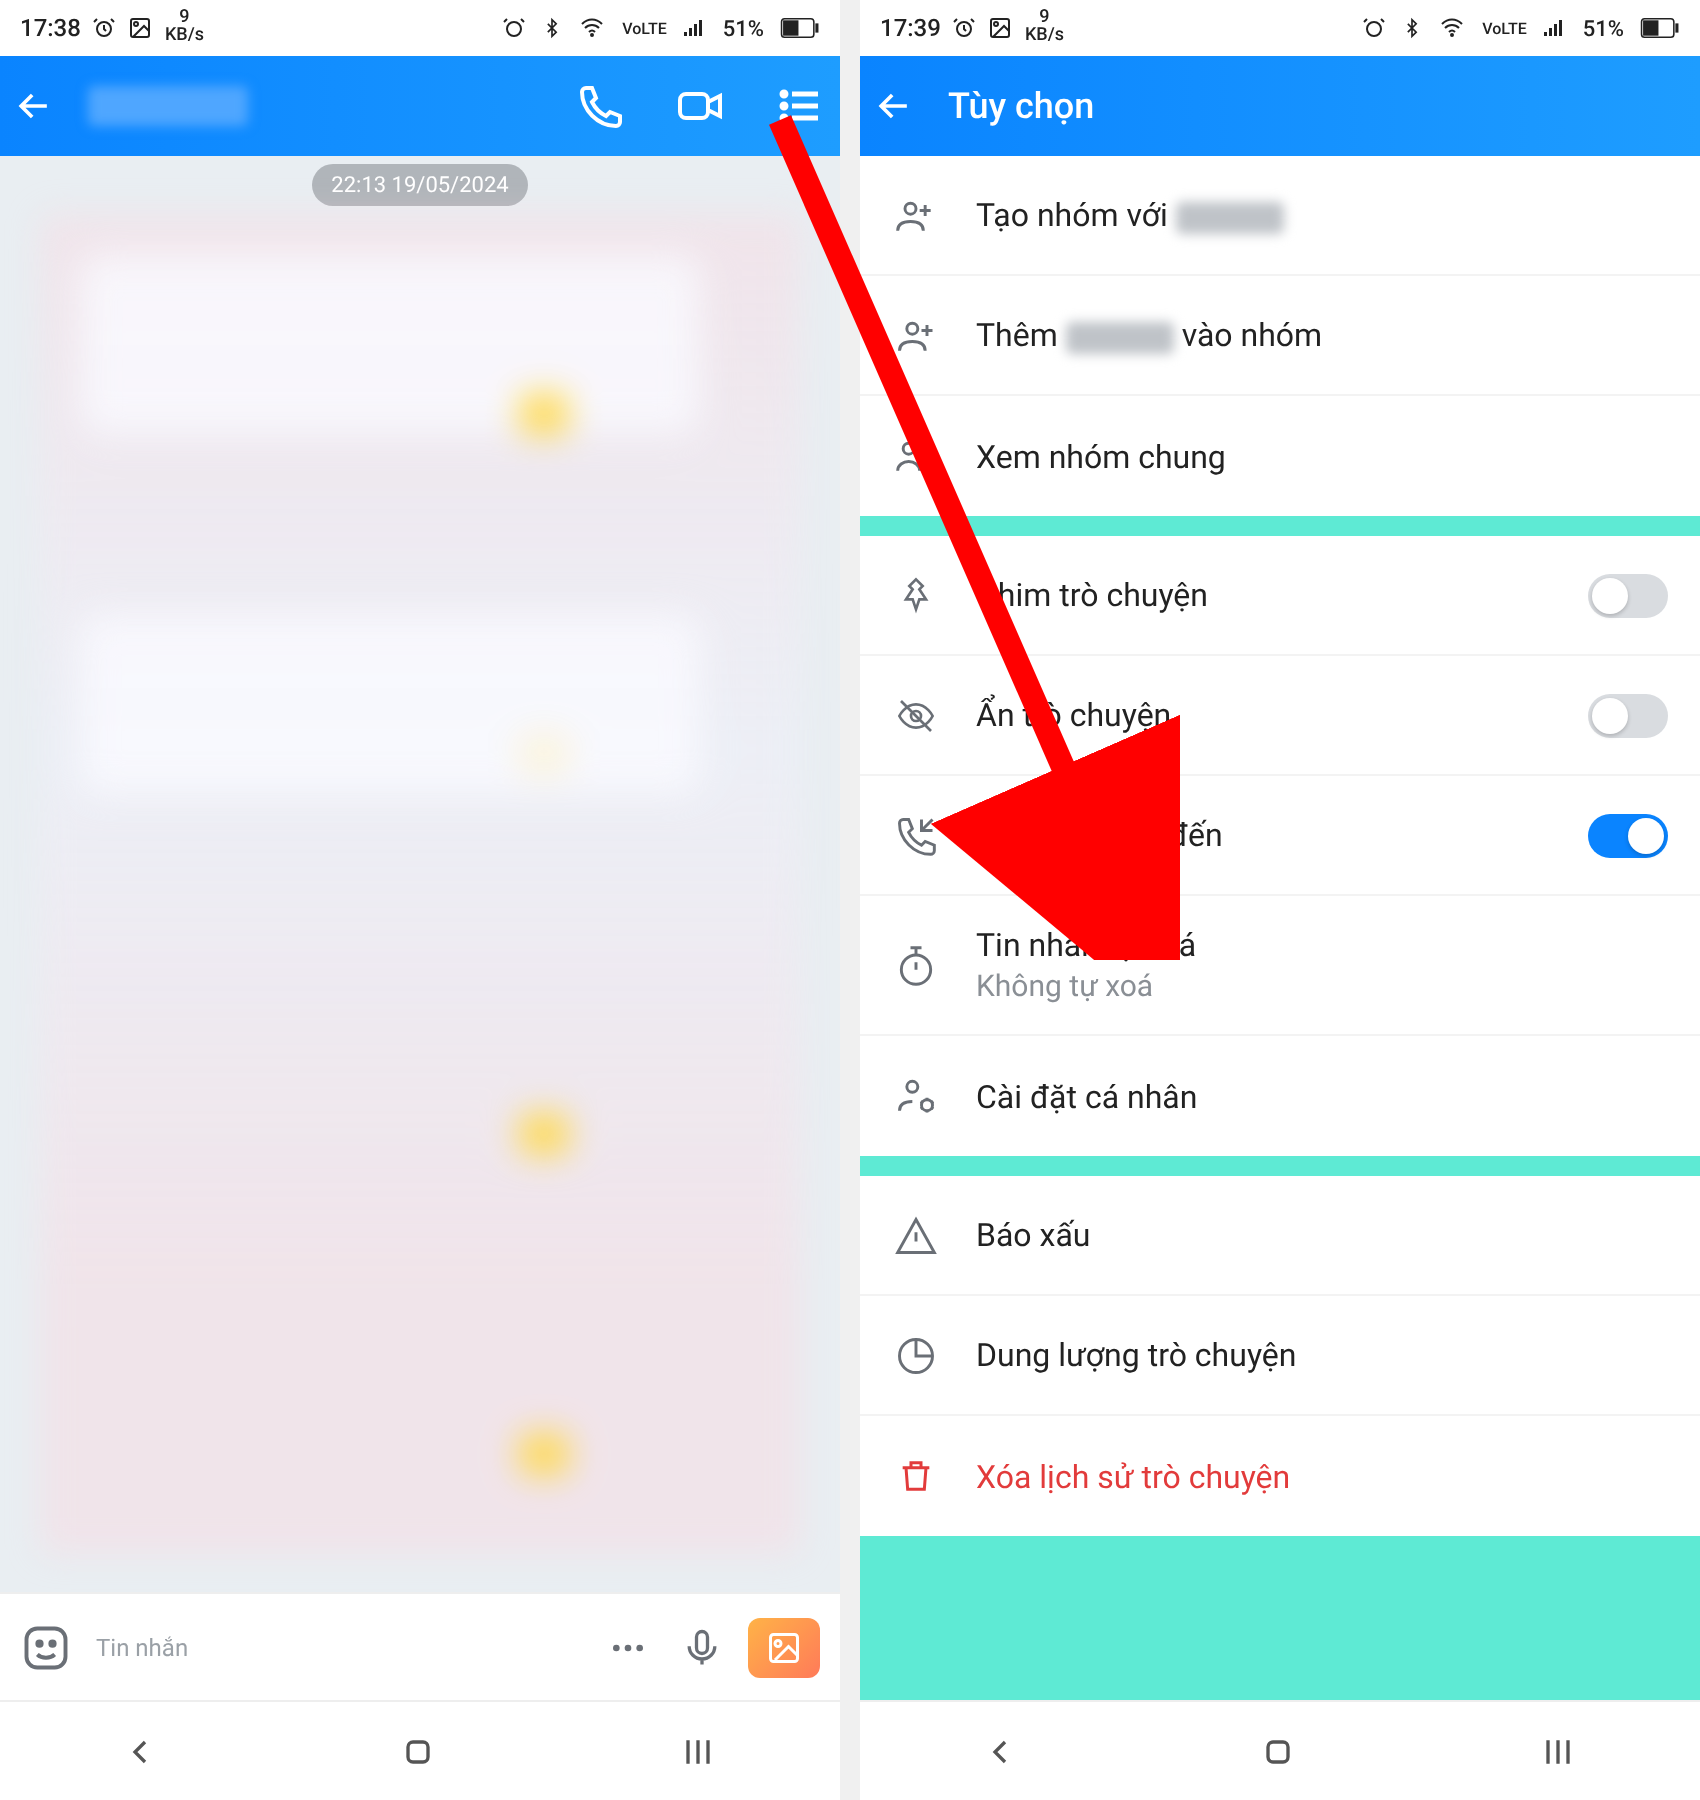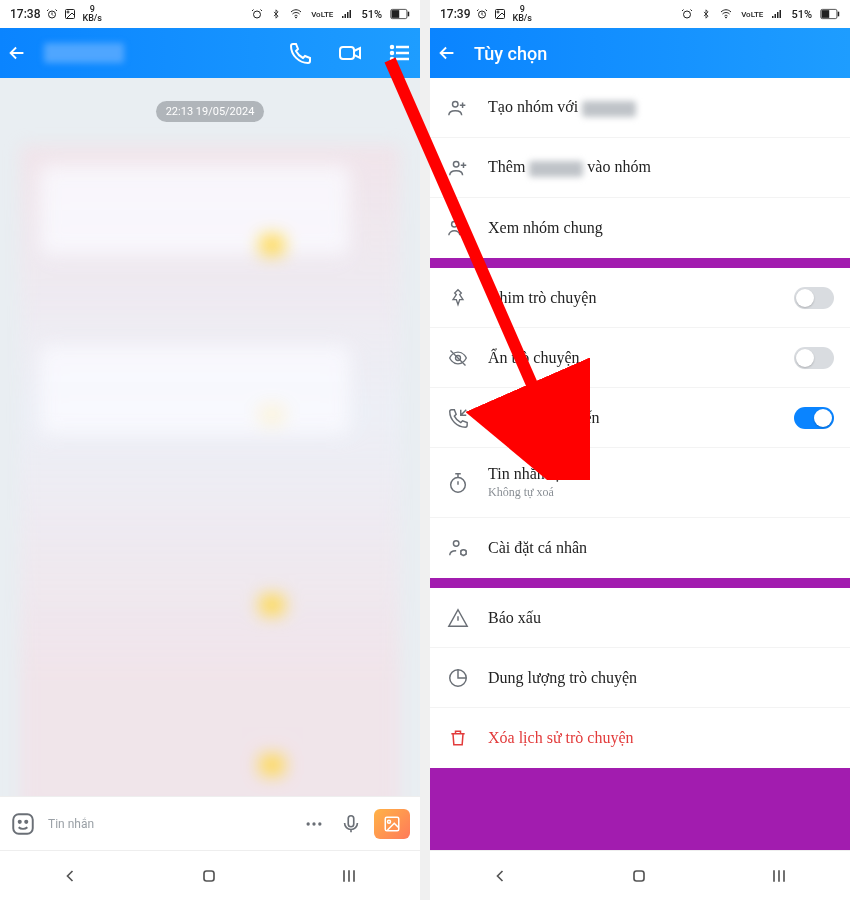--- a/index.html
+++ b/index.html
@@ -55,21 +55,21 @@
   .header .spacer { flex:1; }
   .header .hicon { width:40px; display:flex; justify-content:center; }
   
   .chat-body {
     flex:1;
     background:#e9eef2;
     position:relative;
     overflow:hidden;
   }
   .date-chip {
-    margin: 23px auto;
+    margin: 4px auto;
     width: fit-content;
     background:#b0b5ba; color:#fff;
     font-size:11px; padding:4px 10px; border-radius:12px;
   }
   .blurred-msgs {
     width: 380px; height: 670px;
     margin: 0 auto;
     background:
       linear-gradient(180deg, rgba(255,210,220,.35) 0%, rgba(240,240,250,.5) 40%, rgba(255,210,220,.35) 80%);
     border-radius:6px;
@@ -104,37 +104,36 @@
   }
   
   .navbar {
     height: 50px; background:#fff;
     display:flex; align-items:center; justify-content:space-around;
     border-top:1px solid #eee;
   }
   
   .opts {
     flex:1;
-    background:#a21caf;
+    background:#5eead4;
     overflow-y:hidden;
-    font-family:Liberation Serif, serif;
   }
   .section { background:#fff; }
   .section + .section { margin-top:10px; }
   .row {
     min-height:60px;
     display:flex; align-items:center;
     padding: 0 16px;
     gap:18px;
     border-bottom:1px solid #f3f3f3;
   }
   .row:last-child { border-bottom:none; }
   .row .icon { width:24px; display:flex; justify-content:center; color:#6a6f76; }
   .row .txt { font-size:16px; color:#222; flex:1; }
-  .row .sub { font-size:12px; color:#8a8f95; margin-top:2px; }
+  .row .sub { font-size:15px; color:#8a8f95; margin-top:2px; }
   .row .blur-name {
     display:inline-block; width:54px; height:16px;
     background:#bfc3c8; filter:blur(3px); border-radius:3px;
     vertical-align:middle;
   }
   .toggle {
     width:40px; height:22px; border-radius:11px;
     background:#d9dce0; position:relative;
   }
   .toggle .knob {

